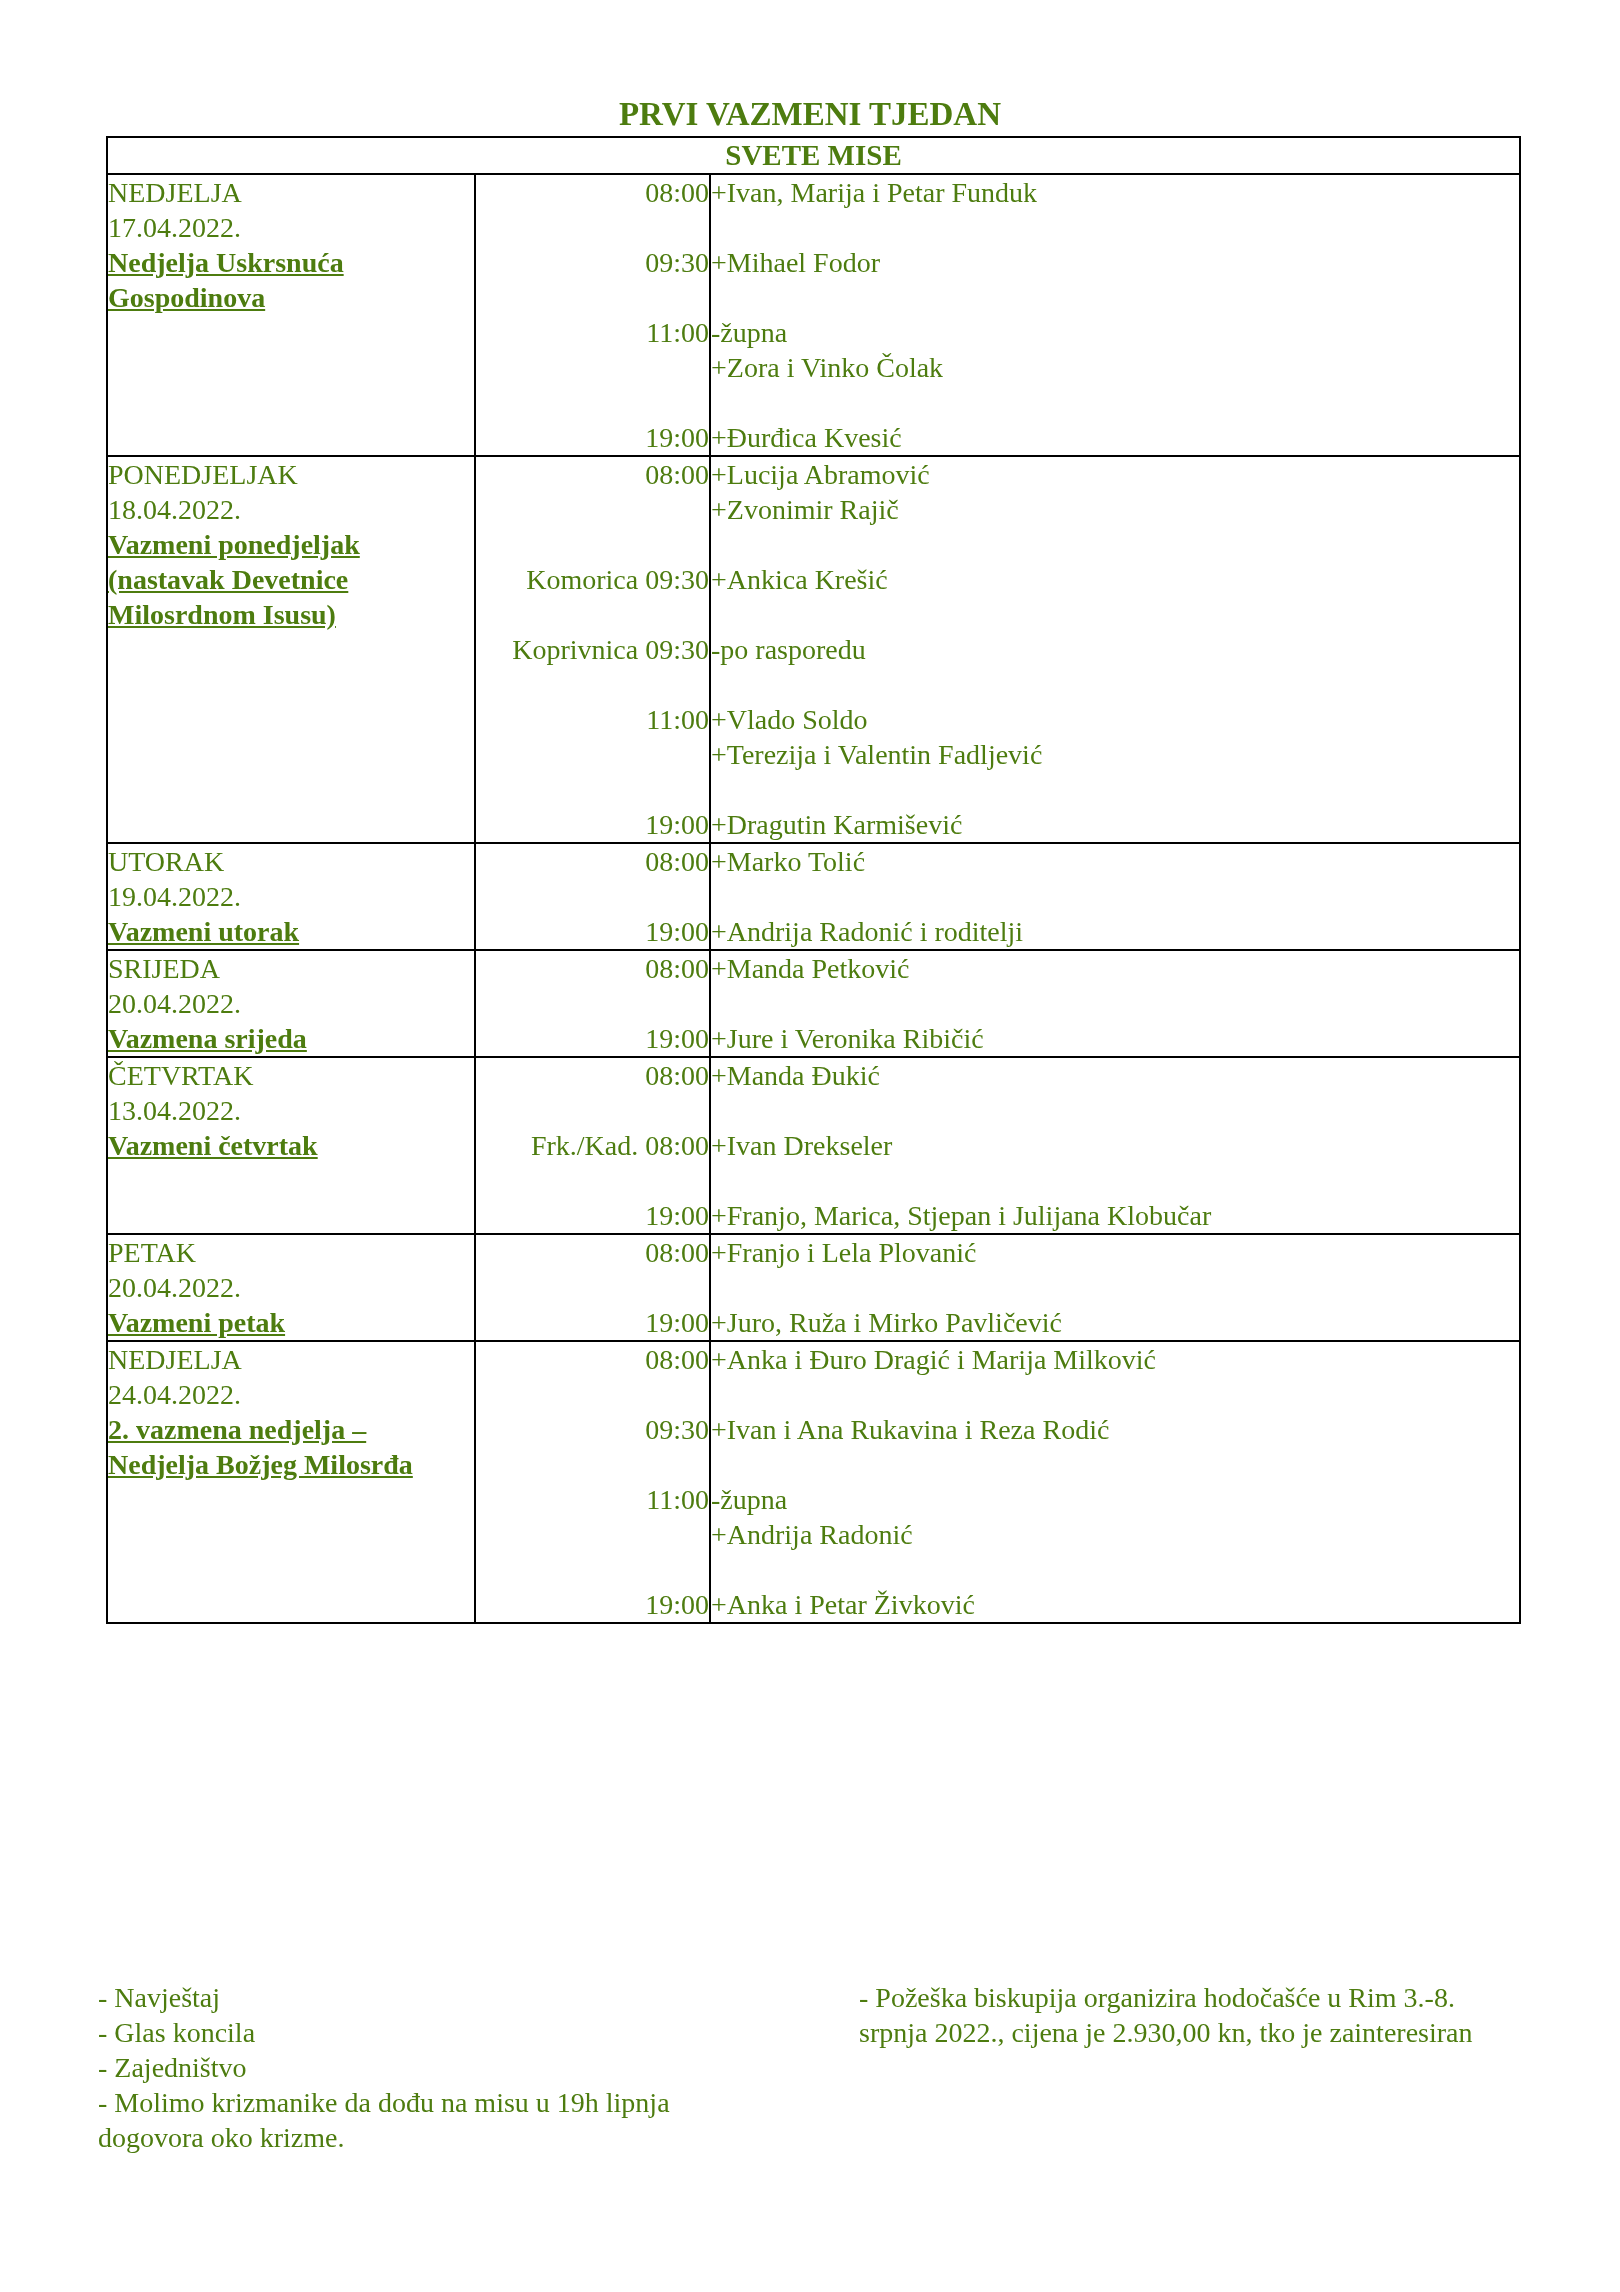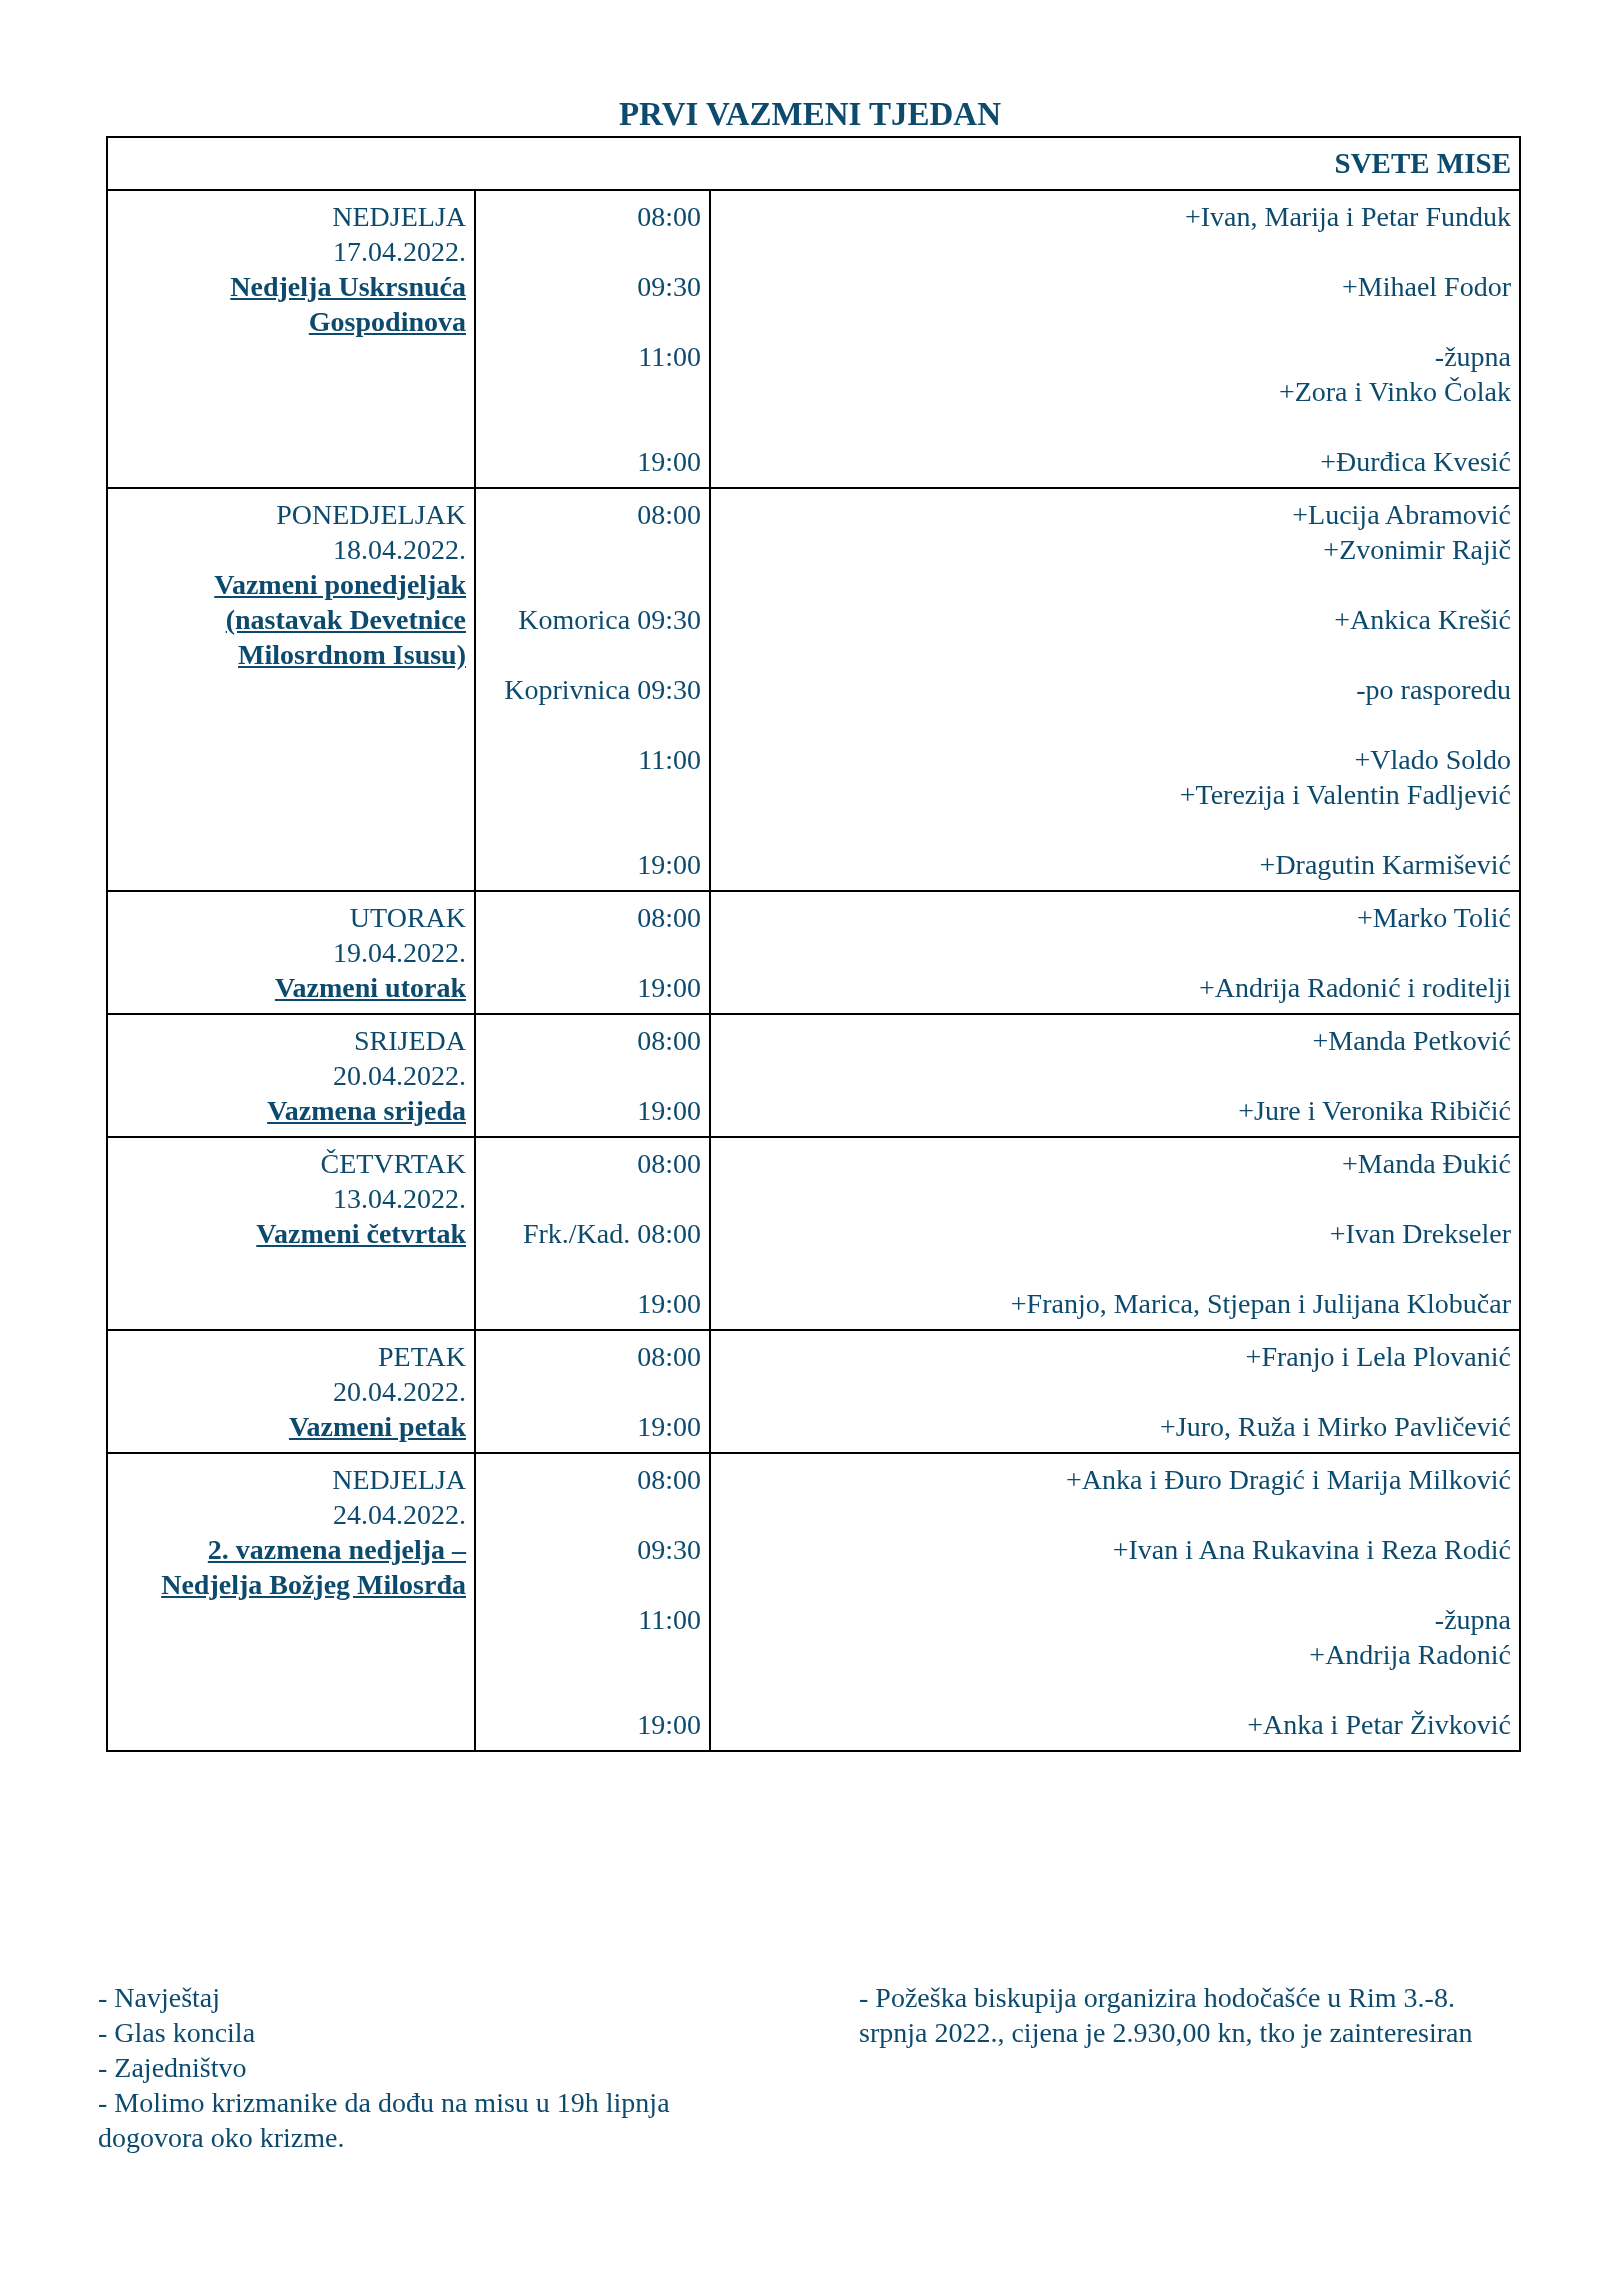--- a/index.html
+++ b/index.html
@@ -5,21 +5,21 @@
   html, body {
     margin: 0;
     padding: 0;
     background: #ffffff;
   }
   .page {
     position: relative;
     width: 1620px;
     height: 2293px;
     background: #ffffff;
-    color: #0c4a6e;
+    color: #4d7c0f;
     font-family: "Liberation Serif", "DejaVu Serif", serif;
     overflow: hidden;
   }
   .doc-title {
     position: absolute;
     top: 96px;
     left: 0;
     width: 100%;
     margin: 0;
     text-align: center;
@@ -35,22 +35,21 @@
     border-collapse: collapse;
     table-layout: fixed;
   }
   table.mass-table col.c-day  { width: 368px; }
   table.mass-table col.c-time { width: 235px; }
   table.mass-table col.c-int  { width: 810px; }
   table.mass-table th,
   table.mass-table td {
     border: 2.9px solid #000000;
     vertical-align: top;
-    padding: 8px;
-    text-align: right;
+    padding: 0;
   }
   th.table-header {
     font-size: 29px;
     font-weight: bold;
     text-align: center;
     line-height: 35px;
     height: 35px;
   }
   td.day-cell, td.time-cell, td.intentions-cell {
     font-size: 28px;

